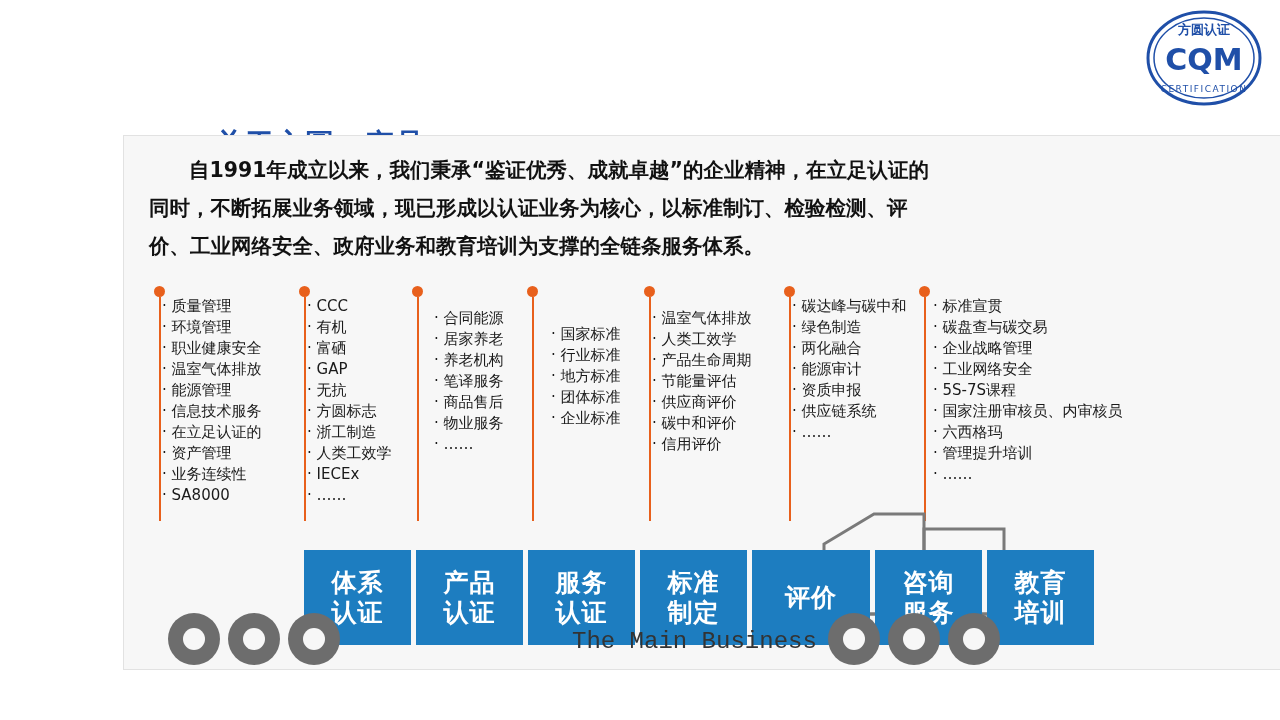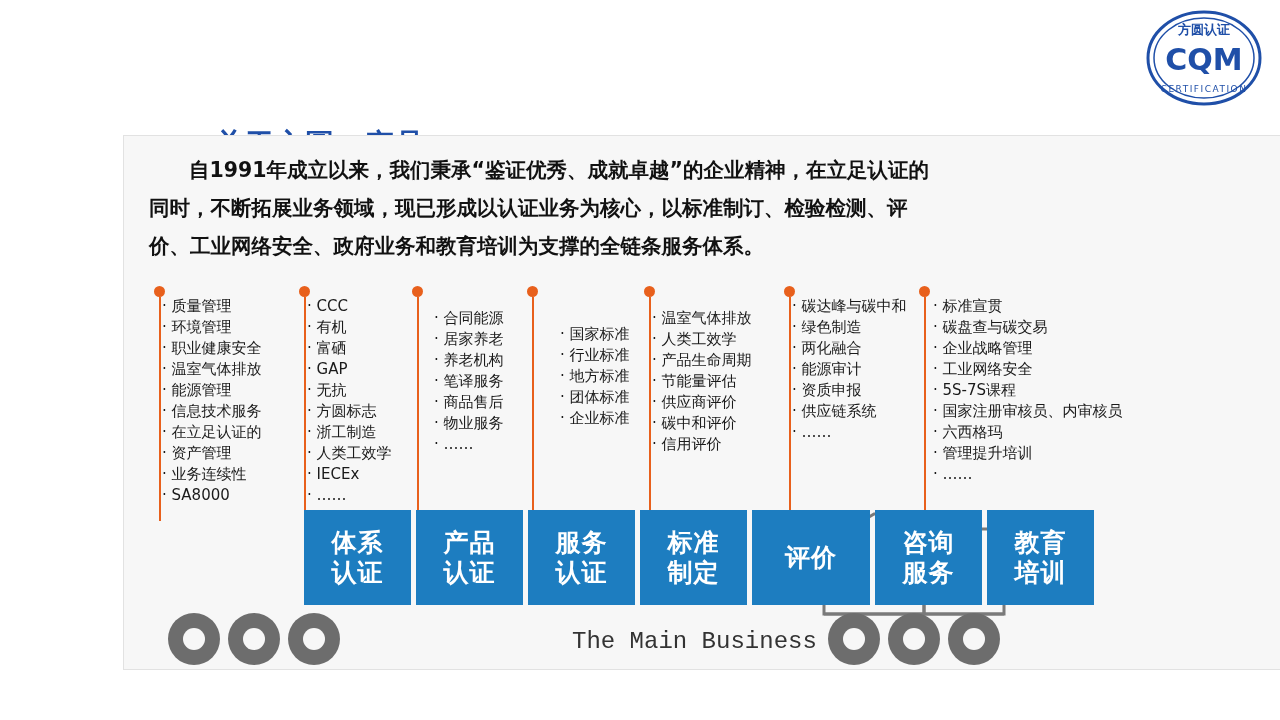--- a/index.html
+++ b/index.html
@@ -56,21 +56,21 @@
     white-space:nowrap;
   }
   .col .items div{padding-left:0;}
   .col .items div::before{content:"· ";}
   
   .conn{
     position:absolute;background:#E8601C;
   }
   
   .boxes{
-    position:absolute;left:180px;top:374px;
+    position:absolute;left:180px;top:414px;
     display:flex;
   }
   .box{
     width:107px;height:95px;
     background:#1D7DC0;
     color:#fff;
     display:flex;align-items:center;justify-content:center;
     text-align:center;
     font-size:25px;font-weight:bold;line-height:30px;
     margin-right:5px;
@@ -155,21 +155,21 @@
         <div>笔译服务</div>
         <div>商品售后</div>
         <div>物业服务</div>
         <div>……</div>
       </div>
       <span class="conn" style="left:5px;top:11px;width:2px;height:224px;"></span>
     </div>
 
     <div class="col" style="left:373px;">
       <span class="dot"></span>
-      <div class="items" style="left:33px;top:38px;text-align:right;">
+      <div class="items" style="left:24px;top:38px;text-align:right;">
         <div>国家标准</div>
         <div>行业标准</div>
         <div>地方标准</div>
         <div>团体标准</div>
         <div>企业标准</div>
       </div>
       <span class="conn" style="left:5px;top:11px;width:2px;height:224px;"></span>
     </div>
 
     <div class="col" style="left:490px;">

